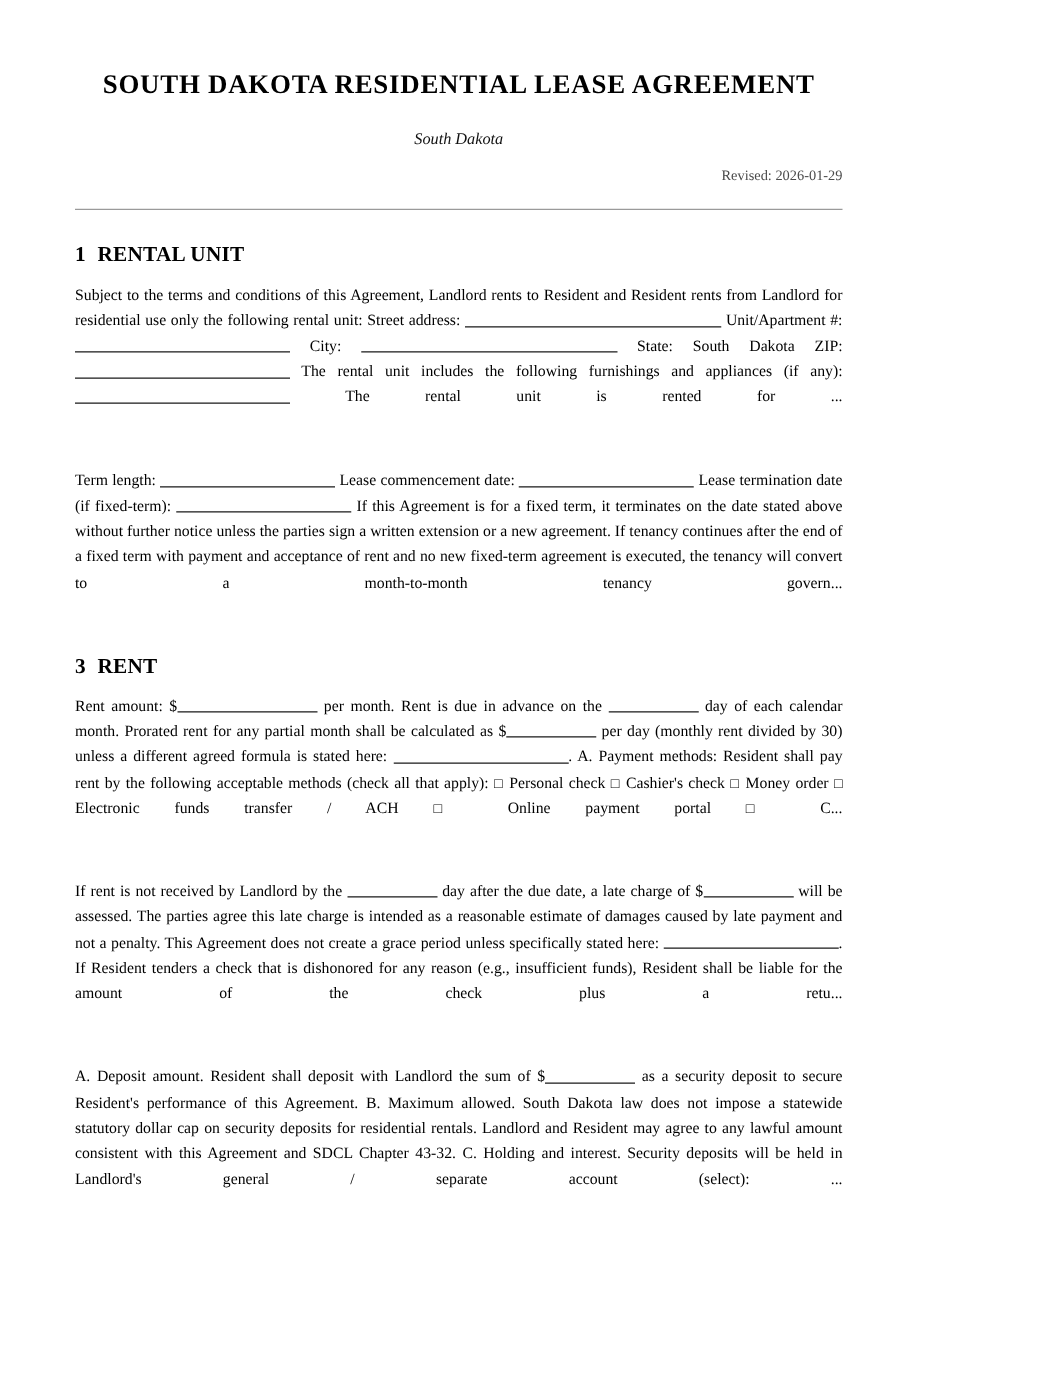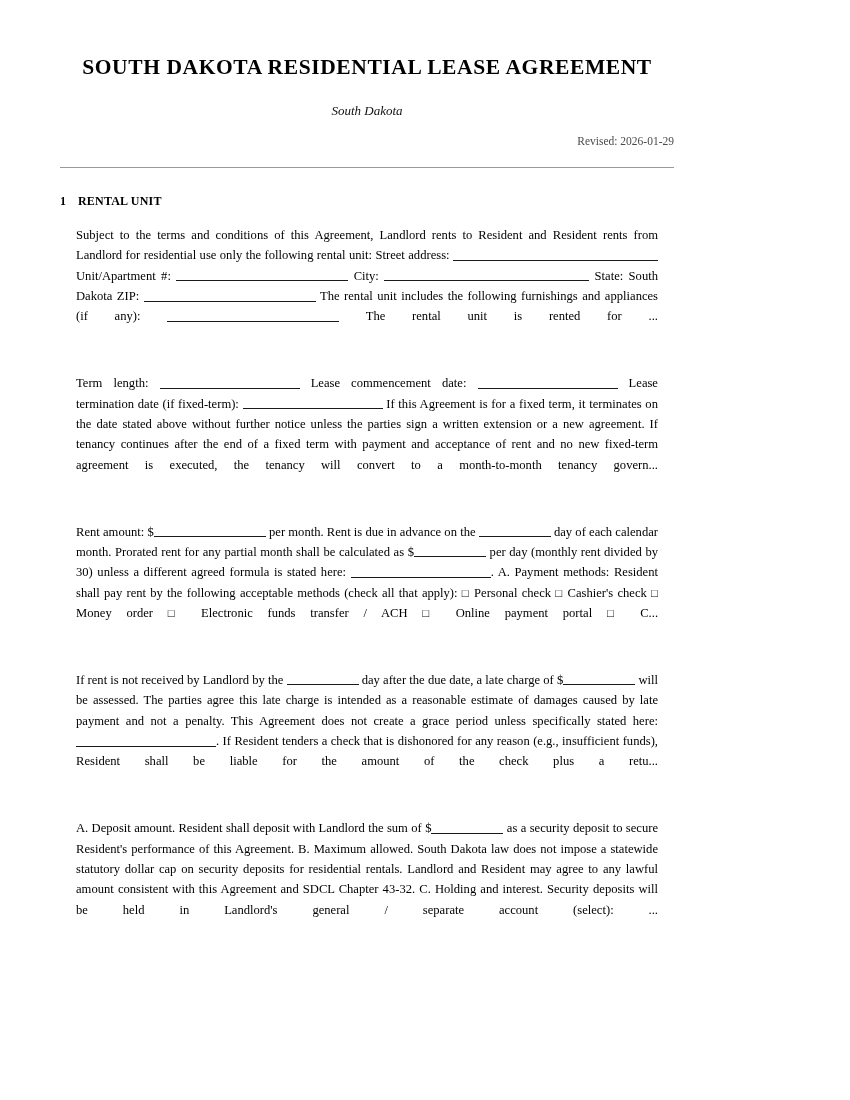--- a/index.html
+++ b/index.html
@@ -53,36 +53,36 @@
   }
 
   
   .section {
     margin-top: 26px;
   }
   .section:first-of-type {
     margin-top: 30px;
   }
   .section-heading {
-    font-size: 12px;
+    font-size: 17px;
     font-weight: bold;
     margin: 0 0 12px 0;
     letter-spacing: 0.2px;
     white-space: nowrap;
   }
   .section-num {
     display: inline-block;
     min-width: 18px;
   }
   .section-body {
     font-size: 12.6px;
     line-height: 1.62;
     text-align: justify;
     text-justify: inter-word;
-    margin: 16px;
+    margin: 0;
     hyphens: none;
   }
   .section-body:after {
     content: "";
     display: inline-block;
     width: 100%;
   }
   .blank {
     display: inline-block;
     border-bottom: 1px solid #1a1a1a;
@@ -136,20 +136,23 @@
       <span class="blank blank-lg"></span>
       <span>Lease commencement date:</span>
       <span class="blank blank-lg"></span>
       <span>Lease termination date (if fixed-term):</span>
       <span class="blank blank-lg"></span>
       <span>If this Agreement is for a fixed term, it terminates on the date stated above without further notice unless the parties sign a written extension or a new agreement. If tenancy continues after the end of a fixed term with payment and acceptance of rent and no new fixed-term agreement is executed, the tenancy will convert to a month-to-month tenancy govern...</span>
     </p>
   </div>
 
   <div class="section">
+    <div class="section-heading">
+      <span class="section-num">3</span><span>RENT</span>
+    </div>
     <p class="section-body">
       <span>Rent amount: $</span><span class="blank blank-md"></span>
       <span>per month. Rent is due in advance on the</span>
       <span class="blank blank-sm"></span>
       <span>day of each calendar month. Prorated rent for any partial month shall be calculated as $</span><span class="blank blank-sm"></span>
       <span>per day (monthly rent divided by 30) unless a different agreed formula is stated here:</span>
       <span class="blank blank-lg"></span><span>. A. Payment methods: Resident shall pay rent by the following acceptable methods (check all that apply):</span>
       <span class="cb">□</span>
       <span>Personal check</span>
       <span class="cb">□</span>

